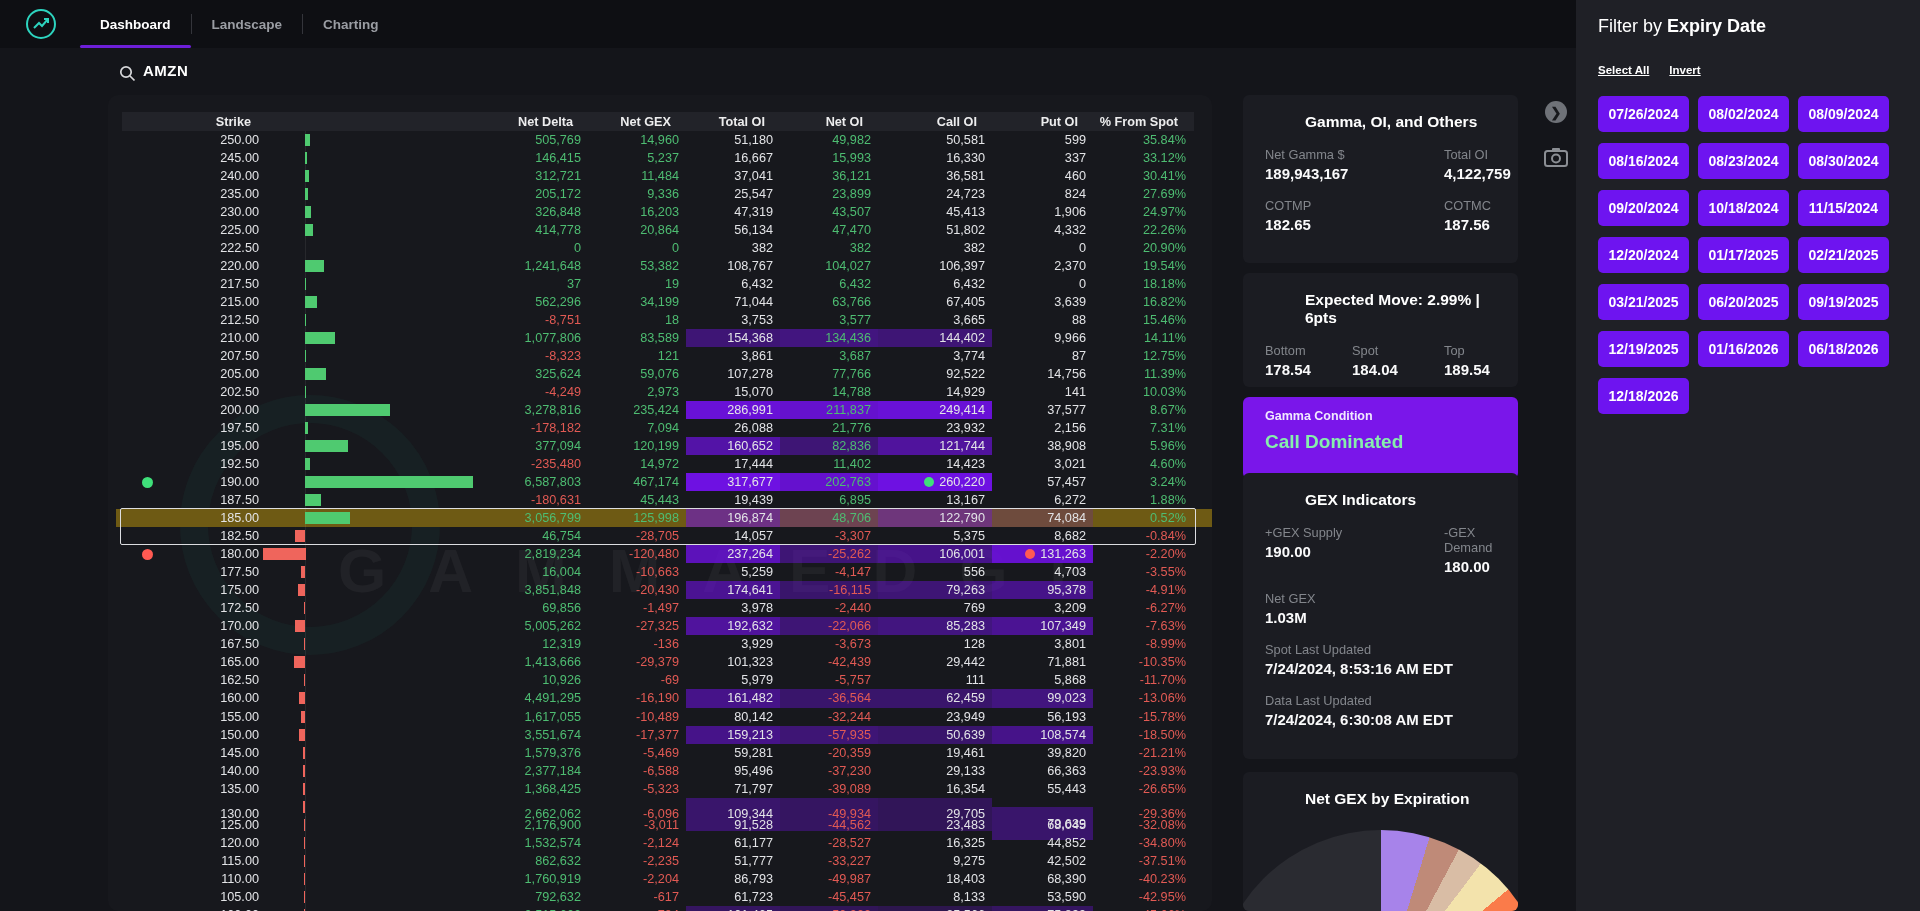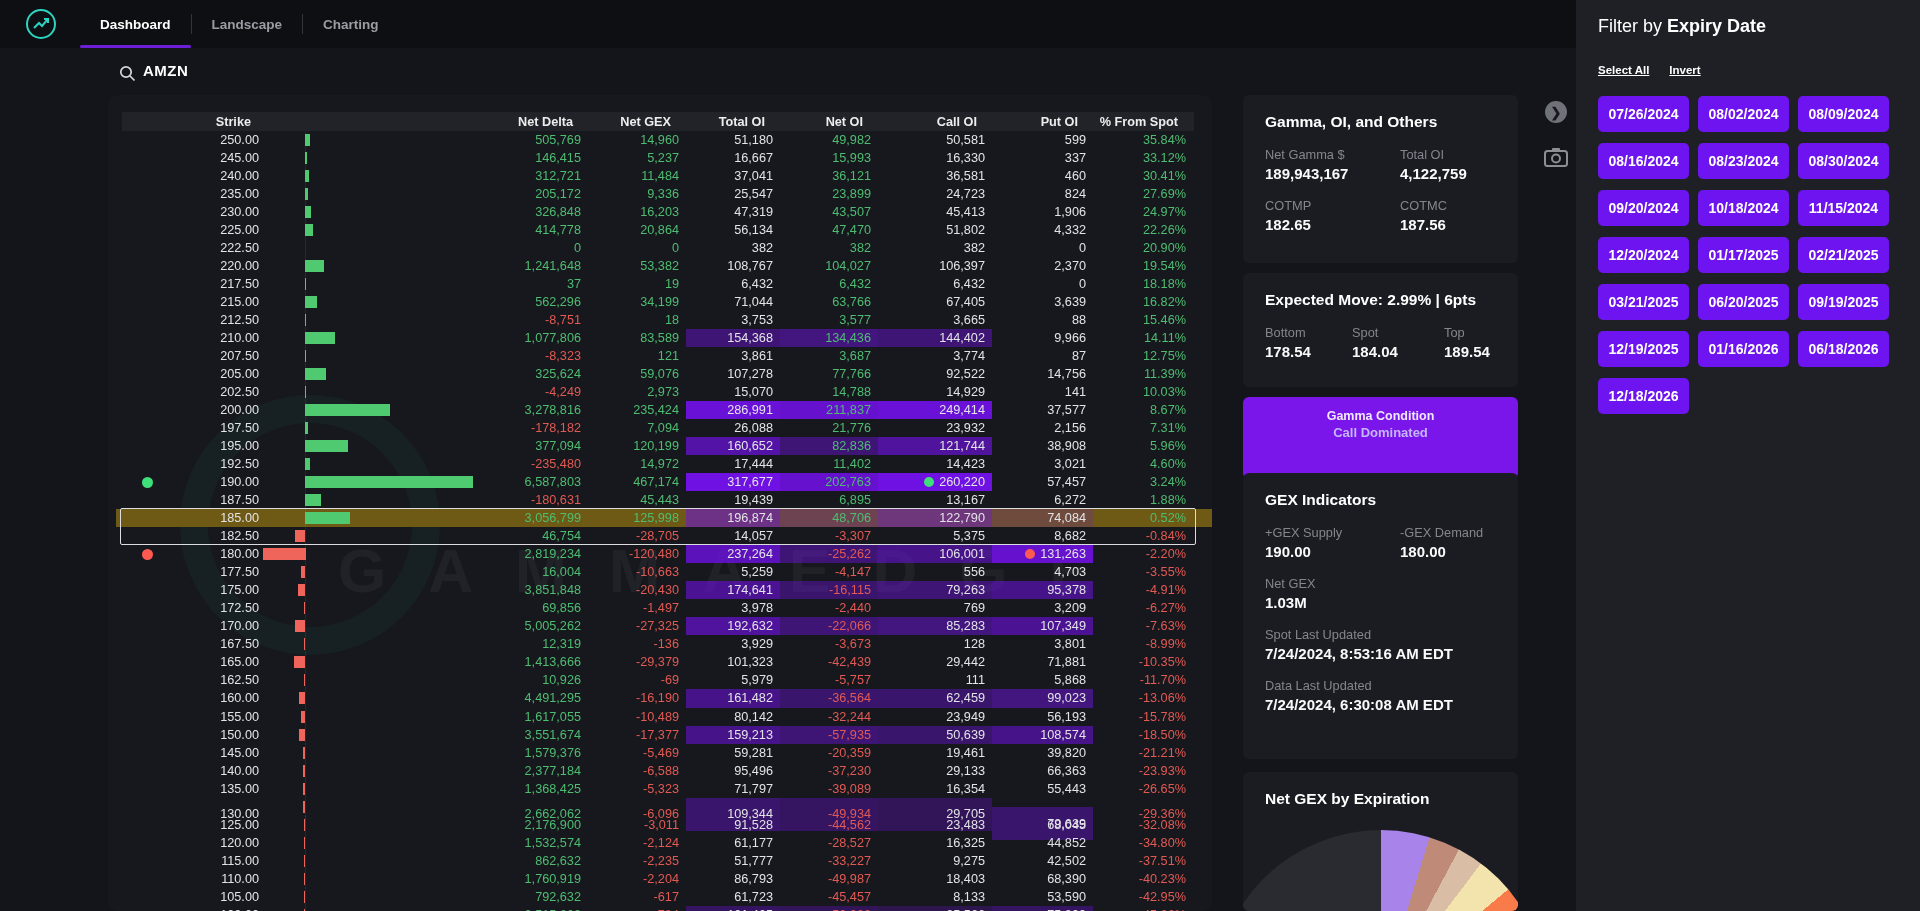--- a/index.html
+++ b/index.html
@@ -65,28 +65,28 @@
 
   
   #expand-btn { position:absolute; left:1545px; top:53px; width:22px; height:22px; border-radius:50%;
     background:#6f7278; color:#17181c; font-weight:bold; font-size:13px; display:flex;
     align-items:center; justify-content:center; cursor:pointer; }
   #camera-btn { position:absolute; left:1543px; top:98px; width:26px; height:22px; cursor:pointer; }
 
   
   .panel { position:absolute; left:1243px; width:275px; background:#1b1c22; border-radius:6px;
     padding:18px 22px; }
-  .p-title { font-size:15.5px; font-weight:bold; color:#ffffff; }
+  .p-title { font-size:15.5px; font-weight:bold; color:#ffffff;margin-left:40px; }
   .s-label { font-size:12.8px; color:#83868c; }
   .s-value { font-size:15px; font-weight:bold; color:#fafafb; margin-top:3px; }
-  .grid2 { display:grid; grid-template-columns:135px 1fr; margin-top:16px; }
+  .grid2 { display:grid; grid-template-columns:135px 1fr; margin-top:16px;gap:44px; }
   .grid3 { display:grid; grid-template-columns:87px 92px 1fr; margin-top:16px; }
   #p-condition { background:#7a16ea; padding:12px 22px; }
   #p-condition .c-label { font-size:12.5px; font-weight:bold; color:#f1e9ff; }
-  #p-condition .c-value { font-size:13px; font-weight:bold; color:#c4b5fd; margin-top:2px; }
+  #p-condition .c-value { font-size:19px; font-weight:bold; color:#86efac; margin-top:8px; }
   #p-pie { height:139px; overflow:hidden; }
   #pie { position:absolute; left:50%; margin-left:-166px; top:58px; width:332px; height:332px;
     border-radius:50%; }
 
   
   #sidebar { position:absolute; left:1576px; top:0; width:344px; height:911px; background:#1f2026; }
   #sb-title { position:absolute; left:22px; top:16px; font-size:18px; color:#ffffff; }
   #sb-title b { font-weight:bold; }
   #sb-links { position:absolute; left:22px; top:64px; display:flex; gap:20px; }
   #sb-links a { color:#ffffff; font-size:11.5px; font-weight:bold; text-decoration:underline; cursor:pointer; }
@@ -854,21 +854,21 @@
         <div class="s-label">Spot</div>
         <div class="s-value">184.04</div>
       </div>
       <div>
         <div class="s-label">Top</div>
         <div class="s-value">189.54</div>
       </div>
     </div>
   </div>
 
-  <div class="panel" id="p-condition" style="top:349px; height:82px;text-align:center;">
+  <div class="panel" id="p-condition" style="top:349px; height:82px;">
     <div class="c-label">Gamma Condition</div>
     <div class="c-value">Call Dominated</div>
   </div>
 
   <div class="panel" style="top:425px; height:286px;">
     <div class="p-title">GEX Indicators</div>
     <div class="grid2">
       <div>
         <div class="s-label">+GEX Supply</div>
         <div class="s-value">190.00</div>

